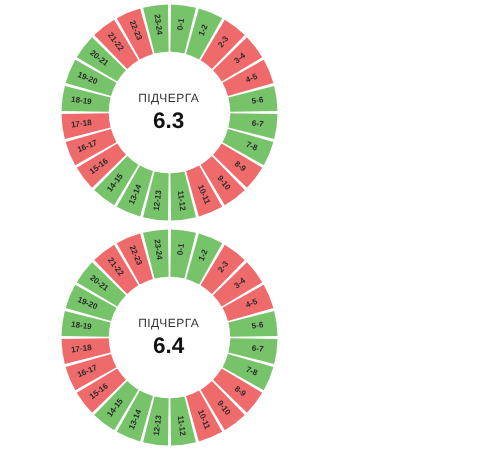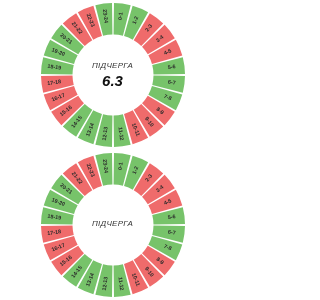--- a/index.html
+++ b/index.html
@@ -53,21 +53,20 @@
     transform: translate(-50%, -50%);
     width: 74px;
     height: 74px;
     border-radius: 50%;
     background: #ffffff;
     display: flex;
     flex-direction: column;
     align-items: center;
     justify-content: center;
     pointer-events: none;
-    font-style: italic;
   }
   .hub-title {
     font-size: 8px;
     font-weight: normal;
     color: #333333;
     letter-spacing: 0.3px;
     line-height: 1;
     margin-bottom: 3px;
     white-space: nowrap;
   }
@@ -187,16 +186,17 @@
         <text class="seg-label" x="18.66254305849621" y="25.953923554155534" transform="rotate(397.5 18.66254305849621 25.953923554155534)">20-21</text>
         <path d="M 16.5360750629809 15.588290832776835 A 48 48 0 0 1 25.421942486212547 8.769924947328121 L 36.17484264849456 26.808082782872066 A 27 27 0 0 0 31.176542222926752 30.643413593436968 Z" fill="#ef6b6b"></path>
         <text class="seg-label" x="25.953923554155526" y="18.66254305849622" transform="rotate(412.5 25.953923554155526 18.66254305849622)">21-22</text>
         <path d="M 26.58273636134085 8.09974029104913 A 48 48 0 0 1 36.93054814205244 3.8135363105943014 L 42.64843332990449 24.020114174709295 A 27 27 0 0 0 36.82778920325423 26.431103913715134 Z" fill="#ef6b6b"></path>
         <text class="seg-label" x="34.884004421578965" y="13.506758465804168" transform="rotate(427.5 34.884004421578965 13.506758465804168)">22-23</text>
         <path d="M 38.22524547781748 3.4666232050333363 A 48 48 0 0 1 49.329815343721016 2.004678847553393 L 49.62302113084307 23.002631851748784 A 27 27 0 0 0 43.37670058127233 23.82497555283125 Z" fill="#77c36a"></path>
         <text class="seg-label" x="44.84421540730796" y="10.837927975734488" transform="rotate(442.5 44.84421540730796 10.837927975734488)">23-24</text>
       </svg>
     <div class="center-hub">
       <div class="hub-title">ПІДЧЕРГА</div>
+      <div class="hub-value">6.4</div>
     </div>
   </div>
 
 </div>
 
 </body></html>

